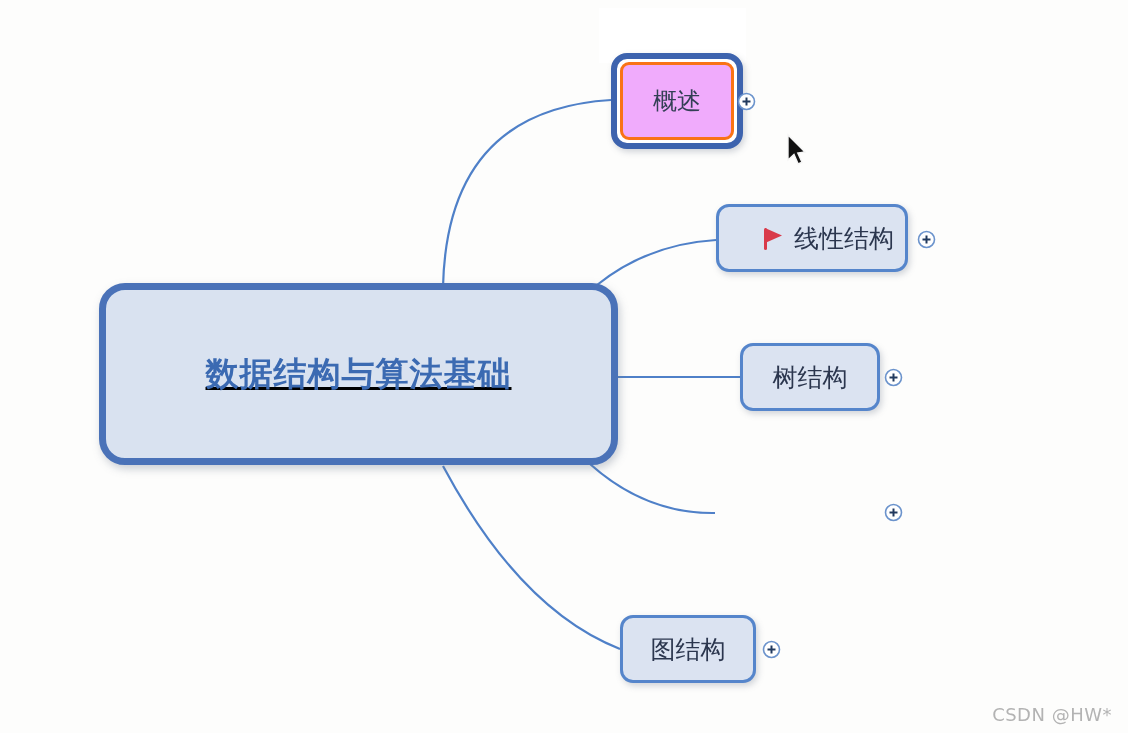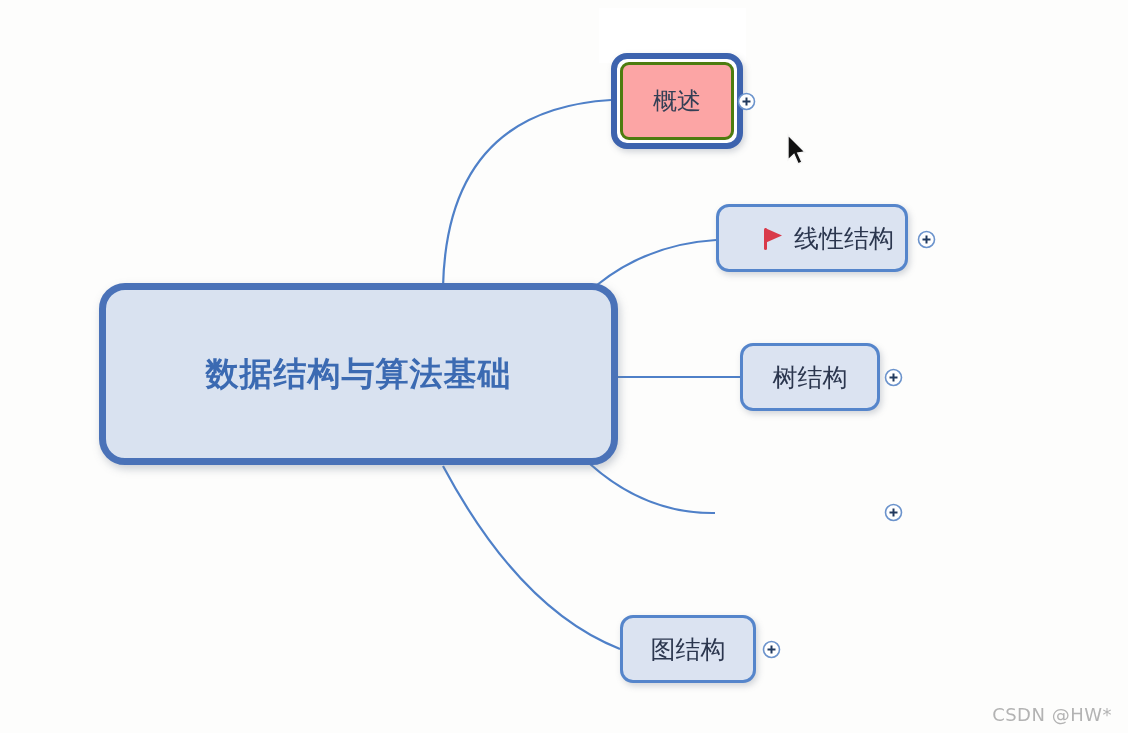--- a/index.html
+++ b/index.html
@@ -37,20 +37,21 @@
     box-sizing: border-box;
     background: #d9e2f0;
     border: 7px solid #4a72b8;
     border-radius: 26px;
     display: flex;
     flex-direction: column;
     justify-content: center;
     align-items: center;
     box-shadow: 2px 4px 8px rgba(110,120,140,0.35);
     cursor: default;
+    text-decoration: underline;
   }
   .root-node .root-line {
     color: #3b6ab2;
     font-size: 33px;
     font-weight: 700;
     line-height: 50px;
     letter-spacing: 1px;
     white-space: nowrap;
   }
   
@@ -83,22 +84,22 @@
     box-sizing: border-box;
     border: 6px solid #3d63ae;
     border-radius: 16px;
     background: #ffffff;
     padding: 3px;
     box-shadow: 2px 3px 6px rgba(110,120,140,0.30);
   }
   .selection .node-inner {
     width: 100%; height: 100%;
     box-sizing: border-box;
-    background: #fca5a5;
-    border: 3px solid #4d7c0f;
+    background: #f0abfc;
+    border: 3px solid #f97316;
     border-radius: 9px;
     display: flex;
     justify-content: center;
     align-items: center;
     color: #333f55;
     font-size: 24px;
     font-weight: 500;
     cursor: default;
   }
   

